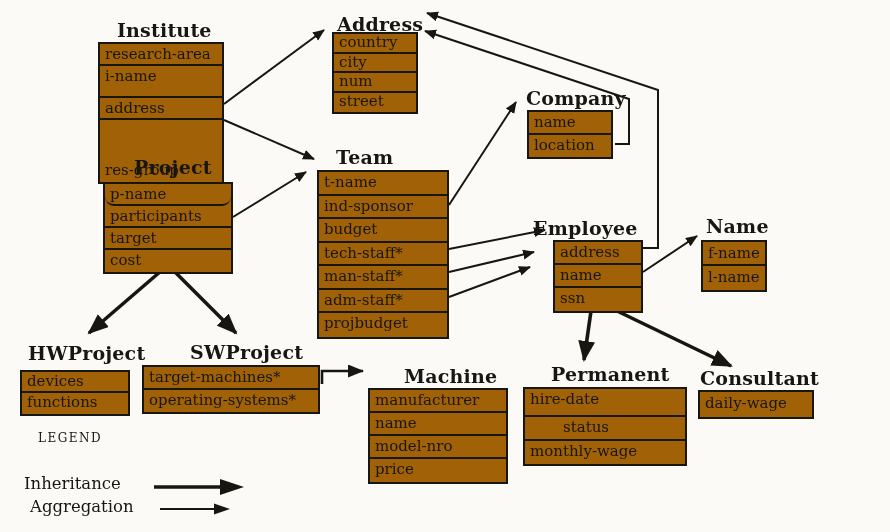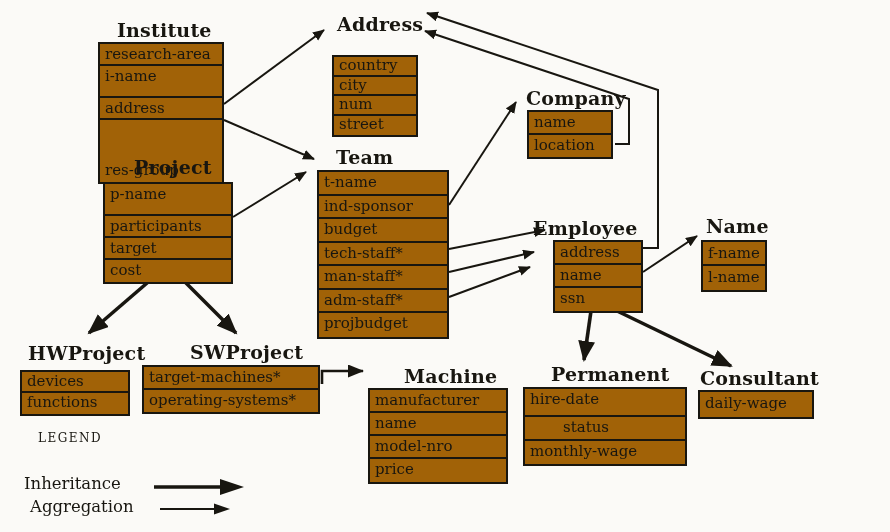--- a/index.html
+++ b/index.html
@@ -75,21 +75,21 @@
 
   <div id="entities">
       <div class="entity-title" style="left: 117px; top: 19px;">Institute</div>
       <div class="entity-box" style="left: 98px; top: 42px; width: 126px;">
         <div class="attr-row" style="height: 22px; line-height: 20px;">research-area</div>
         <div class="attr-row" style="height: 32px; line-height: 20px;">i-name</div>
         <div class="attr-row" style="height: 22px; line-height: 20px;">address</div>
         <div class="attr-row" style="height: 22px; line-height: 20px; margin-top: 40px;">res-group</div>
       </div>
       <div class="entity-title" style="left: 337px; top: 13px;">Address</div>
-      <div class="entity-box" style="left: 332px; top: 55px; width: 86px;">
+      <div class="entity-box" style="left: 332px; top: 32px; width: 86px;">
         <div class="attr-row" style="height: 19.5px; line-height: 17.5px;">country</div>
         <div class="attr-row" style="height: 19.5px; line-height: 17.5px;">city</div>
         <div class="attr-row" style="height: 19.5px; line-height: 17.5px;">num</div>
         <div class="attr-row" style="height: 19.5px; line-height: 17.5px;">street</div>
       </div>
       <div class="entity-title" style="left: 526px; top: 87px;">Company</div>
       <div class="entity-box" style="left: 527px; top: 110px; width: 86px;">
         <div class="attr-row" style="height: 22.5px; line-height: 20.5px;">name</div>
         <div class="attr-row" style="height: 22.5px; line-height: 20.5px;">location</div>
       </div>
@@ -98,21 +98,21 @@
         <div class="attr-row" style="height: 23.5px; line-height: 21.5px;">t-name</div>
         <div class="attr-row" style="height: 23.5px; line-height: 21.5px;">ind-sponsor</div>
         <div class="attr-row" style="height: 23.5px; line-height: 21.5px;">budget</div>
         <div class="attr-row" style="height: 23.5px; line-height: 21.5px;">tech-staff*</div>
         <div class="attr-row" style="height: 23.5px; line-height: 21.5px;">man-staff*</div>
         <div class="attr-row" style="height: 23.5px; line-height: 21.5px;">adm-staff*</div>
         <div class="attr-row" style="height: 23.5px; line-height: 21.5px;">projbudget</div>
       </div>
       <div class="entity-title" style="left: 134px; top: 156px;">Project</div>
       <div class="entity-box" style="left: 103px; top: 182px; width: 130px;">
-        <div class="attr-row" style="height: 32px; line-height: 20px;">p-name</div>
+        <div class="attr-row" style="height: 22px; line-height: 20px; border-radius: 9px;">p-name</div>
         <div class="attr-row" style="height: 22px; line-height: 20px;">participants</div>
         <div class="attr-row" style="height: 22px; line-height: 20px;">target</div>
         <div class="attr-row" style="height: 22px; line-height: 20px;">cost</div>
       </div>
       <div class="entity-title" style="left: 533px; top: 217px;">Employee</div>
       <div class="entity-box" style="left: 553px; top: 240px; width: 90px;">
         <div class="attr-row" style="height: 23px; line-height: 21px;">address</div>
         <div class="attr-row" style="height: 23px; line-height: 21px;">name</div>
         <div class="attr-row" style="height: 23px; line-height: 21px;">ssn</div>
       </div>

